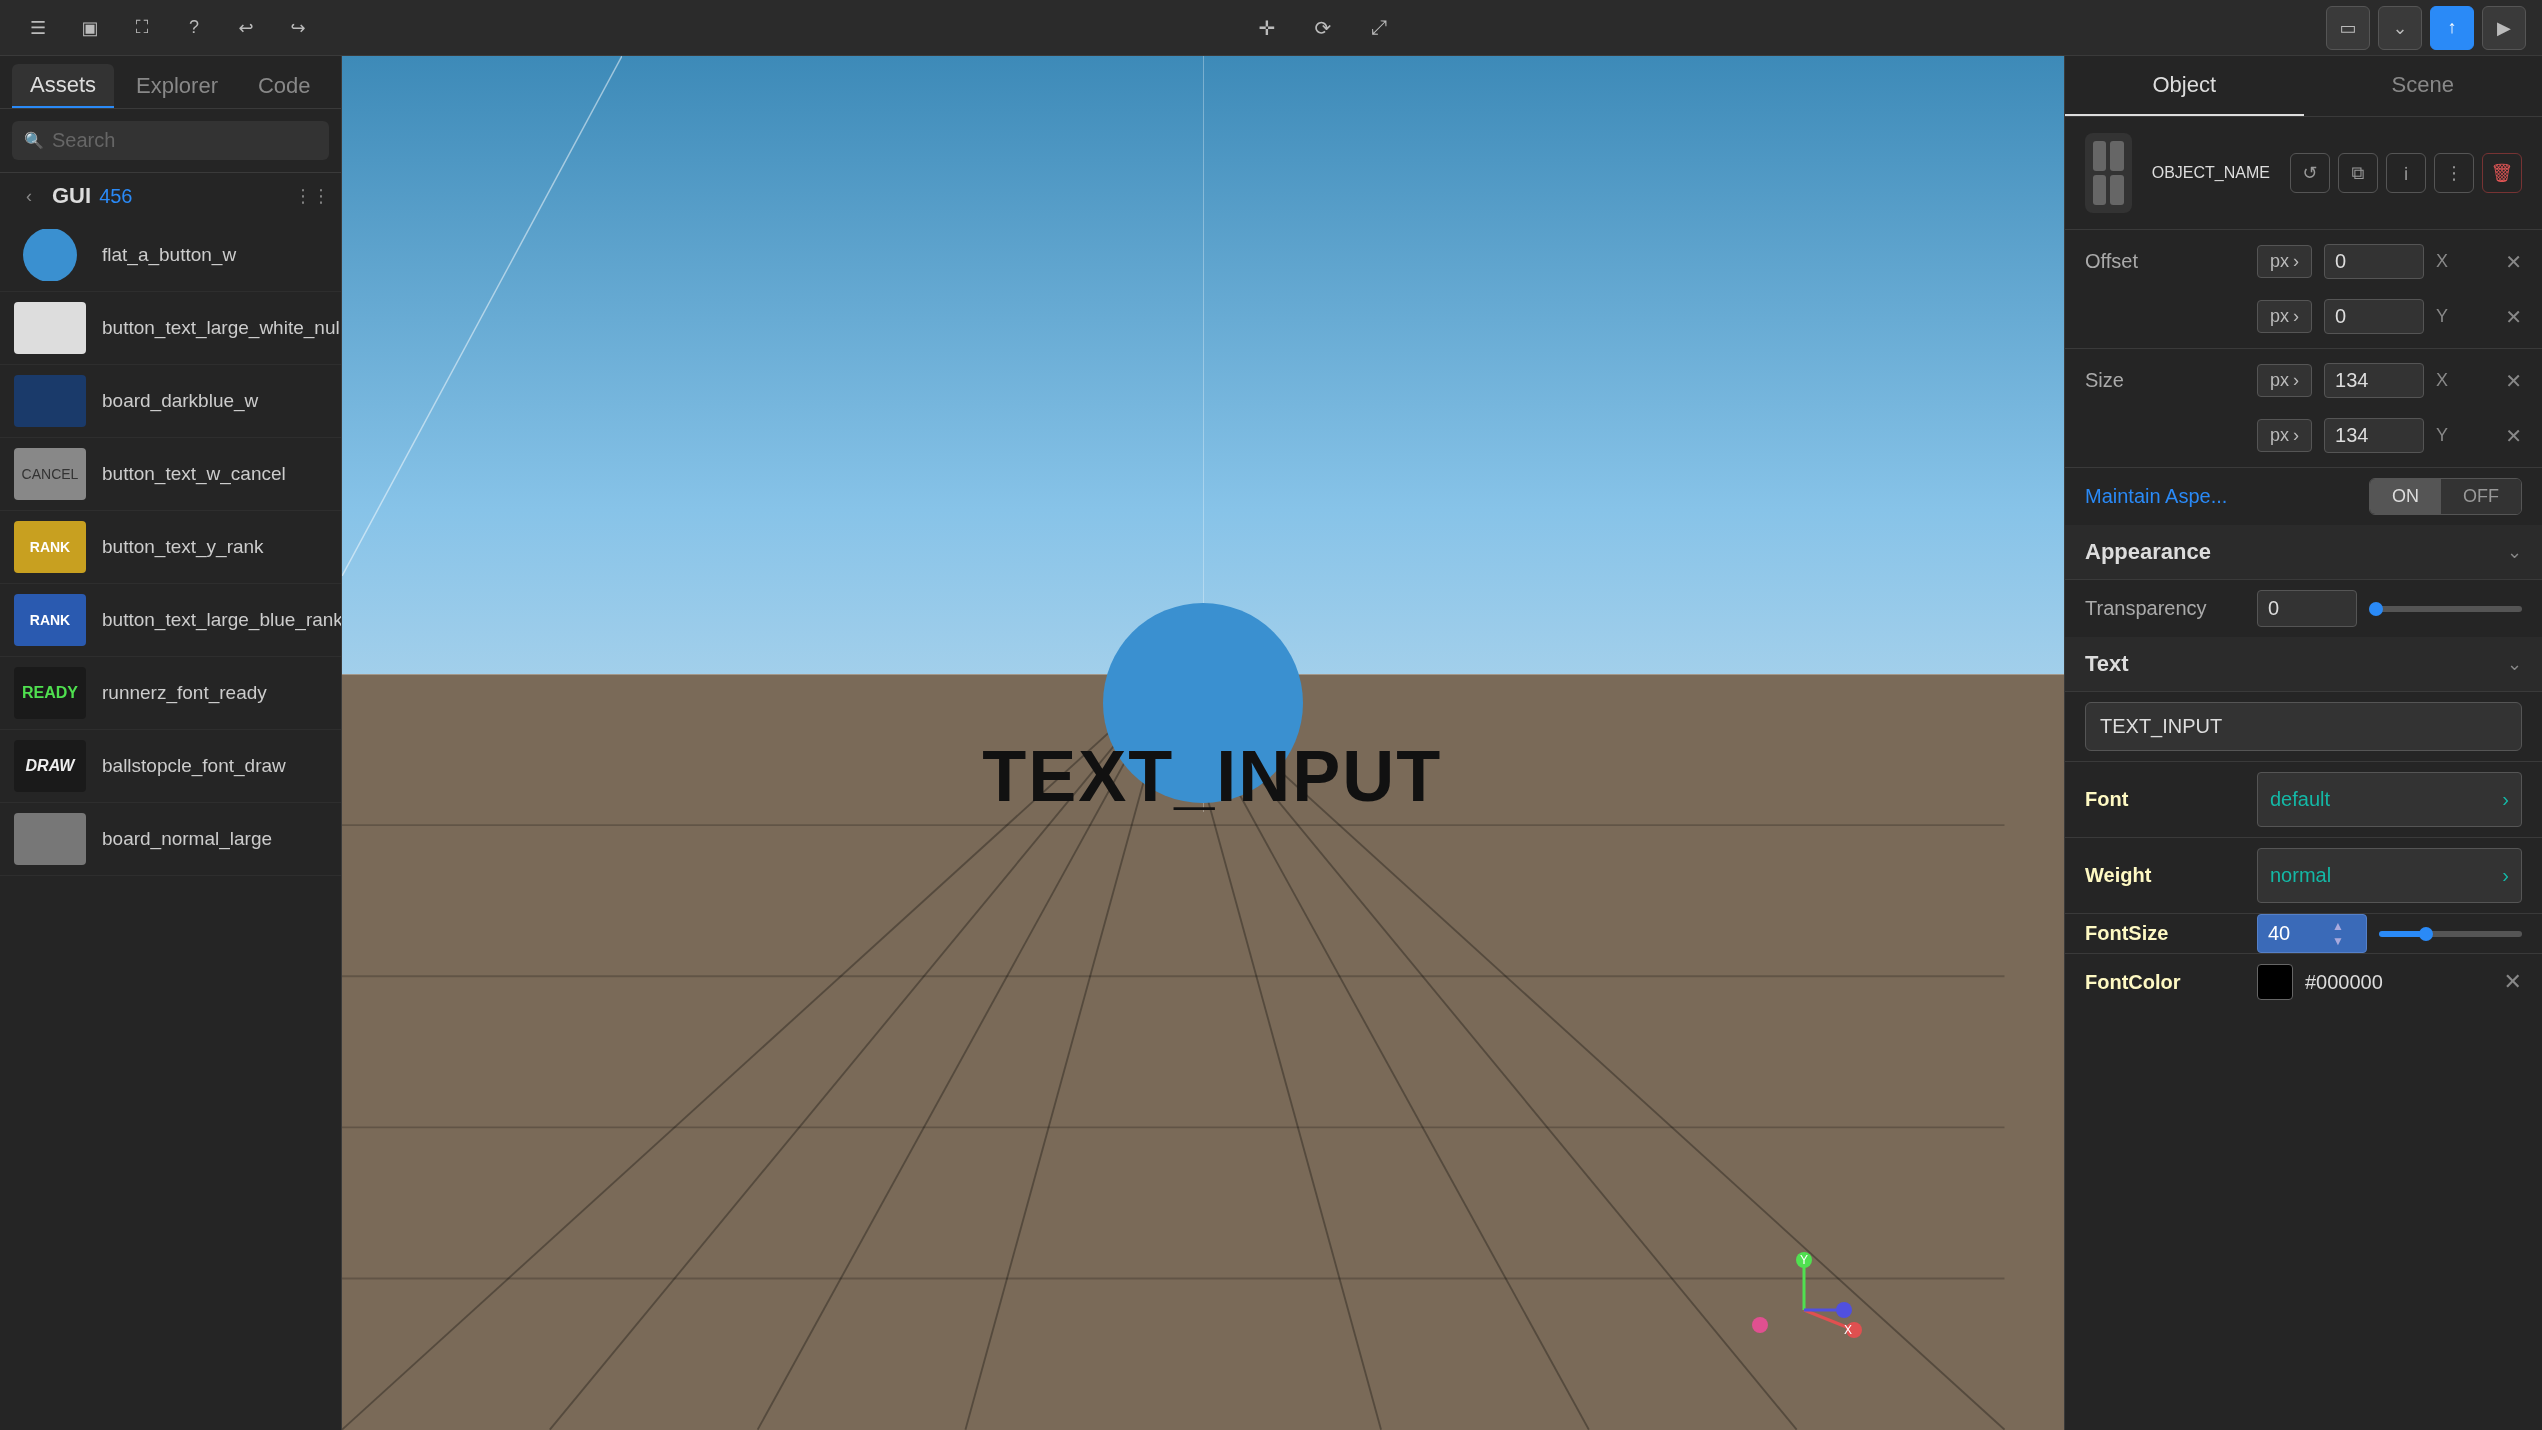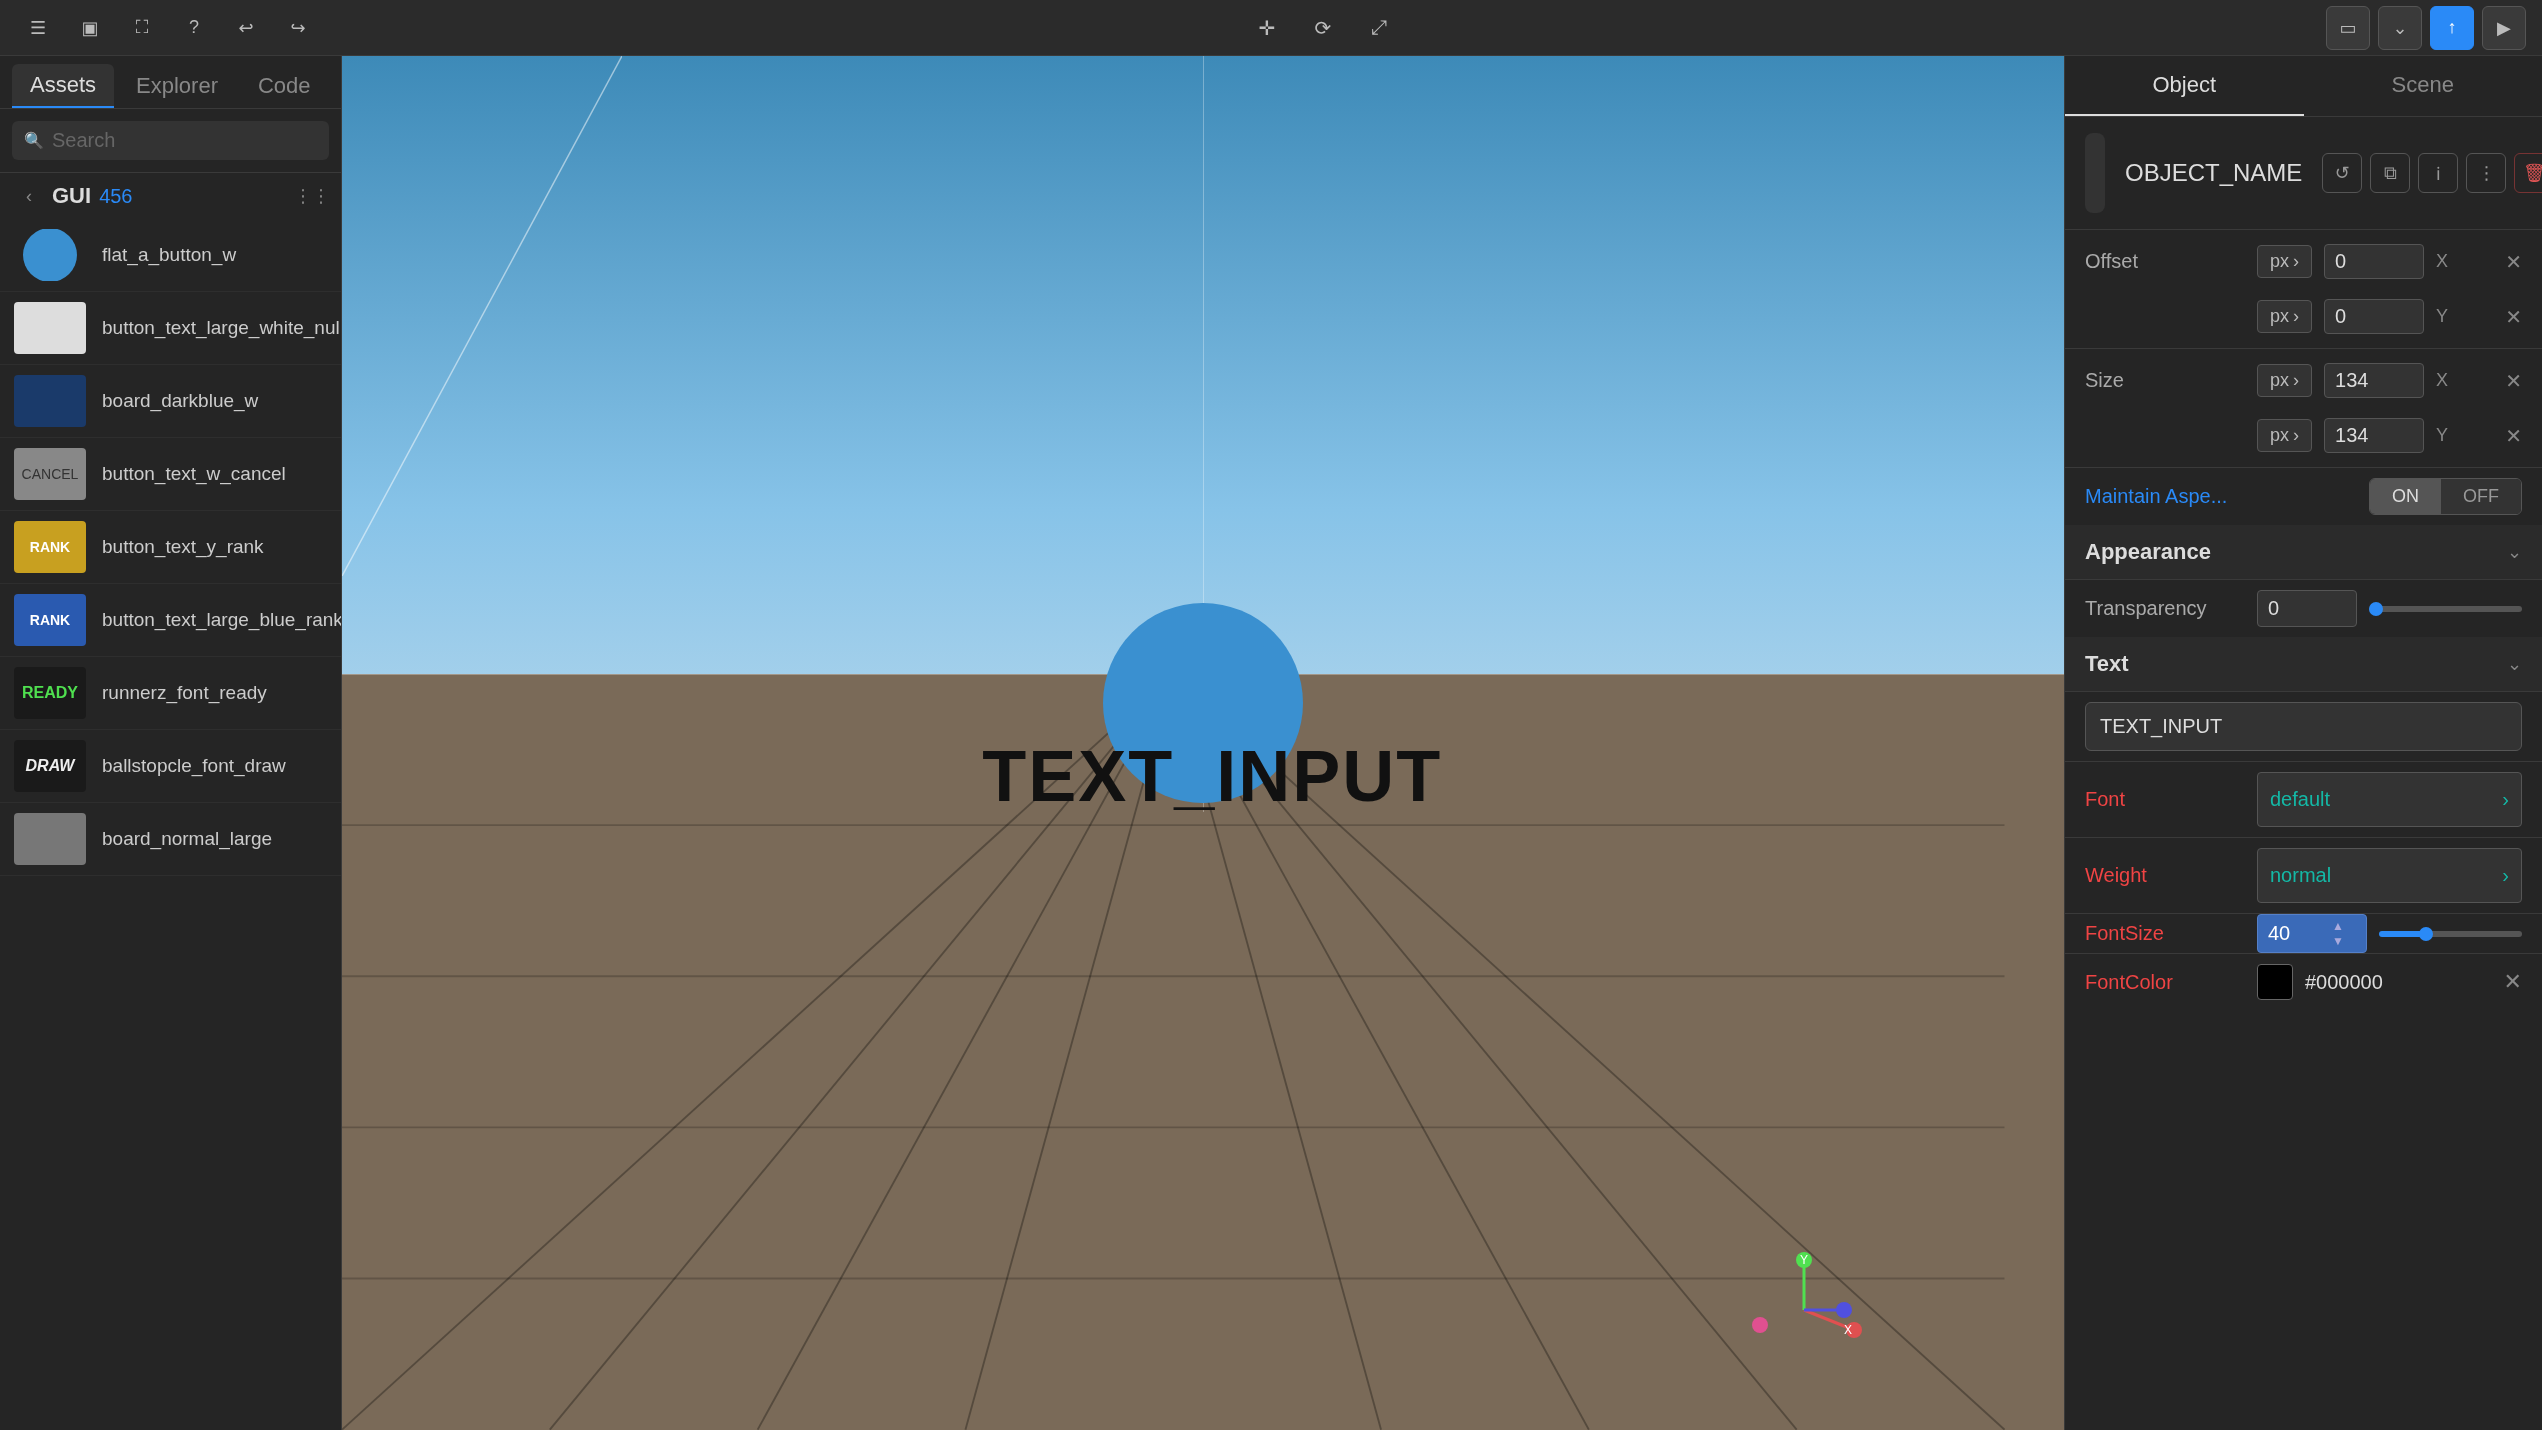--- a/index.html
+++ b/index.html
@@ -344,21 +344,21 @@
       grid-template-columns: 1fr 1fr;
       grid-template-rows: 1fr 1fr;
       gap: 4px;
       padding: 8px;
     }
     .obj-icon-cell {
       background: #666;
       border-radius: 3px;
     }
     .object-name-label {
-      font-size: 24px;
+      font-size: 16px;
       color: #ddd;
       font-weight: 500;
     }
     .object-actions {
       margin-left: auto;
       display: flex;
       gap: 8px;
     }
     .obj-action-btn {
       width: 40px;
@@ -544,23 +544,24 @@
     
     .font-row {
       display: flex;
       align-items: center;
       padding: 10px 20px;
       gap: 12px;
       border-top: 1px solid #3a3a3a;
     }
     .font-label {
       font-size: 20px;
-      color: #ef4444;
+      color: #fef9c3;
       width: 160px;
       flex-shrink: 0;
+      font-weight: bold;
     }
     .font-value-btn {
       flex: 1;
       display: flex;
       align-items: flex-start;
       justify-content: space-between;
       background: #333;
       border: 1px solid #555;
       border-radius: 4px;
       padding: 15px 12px;

